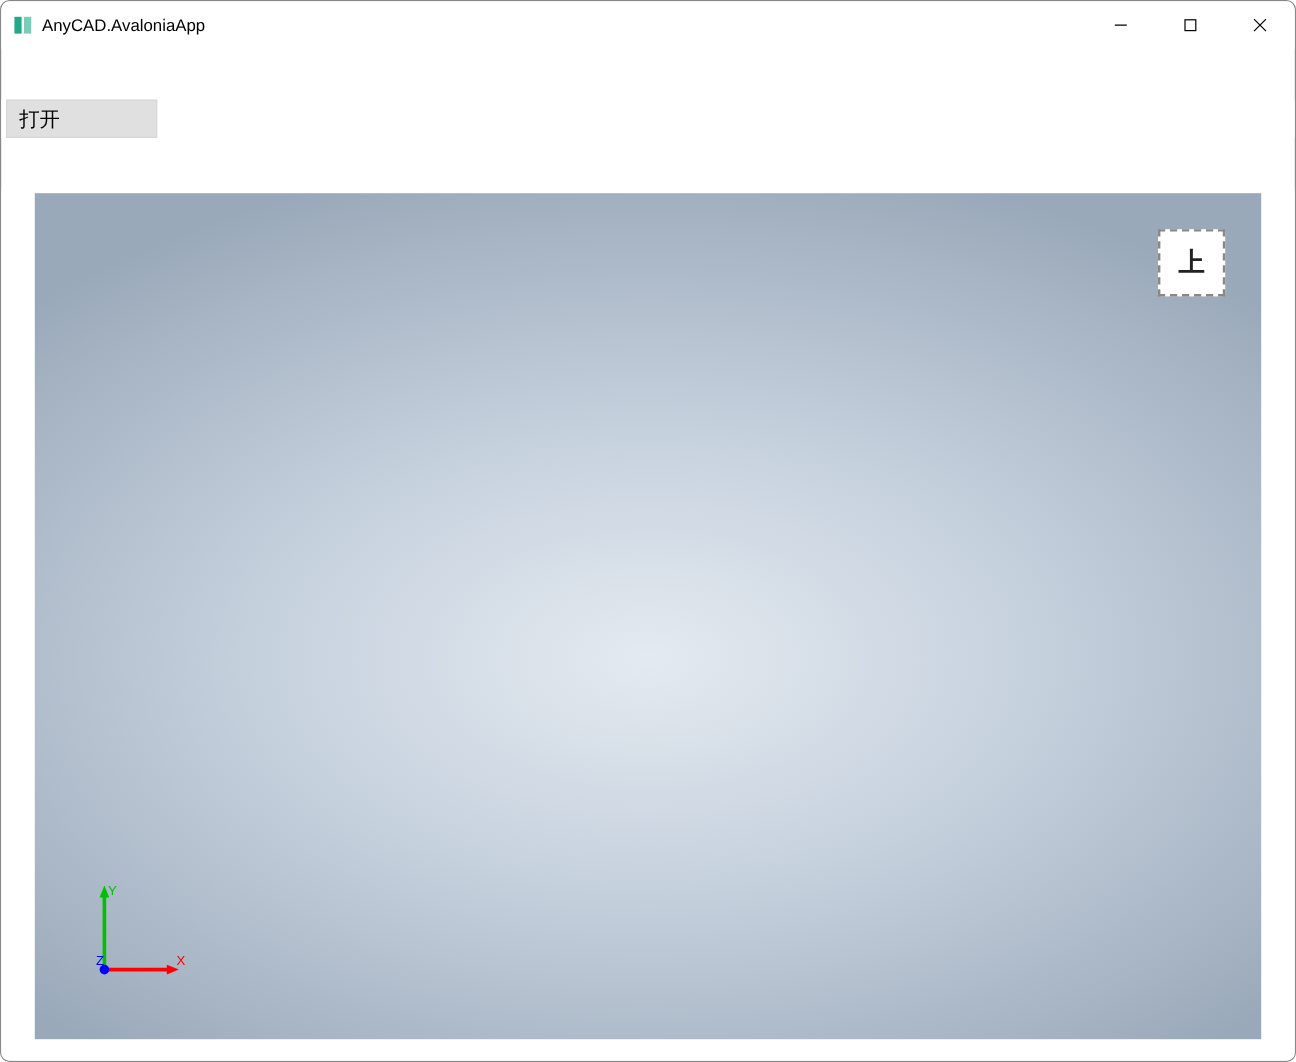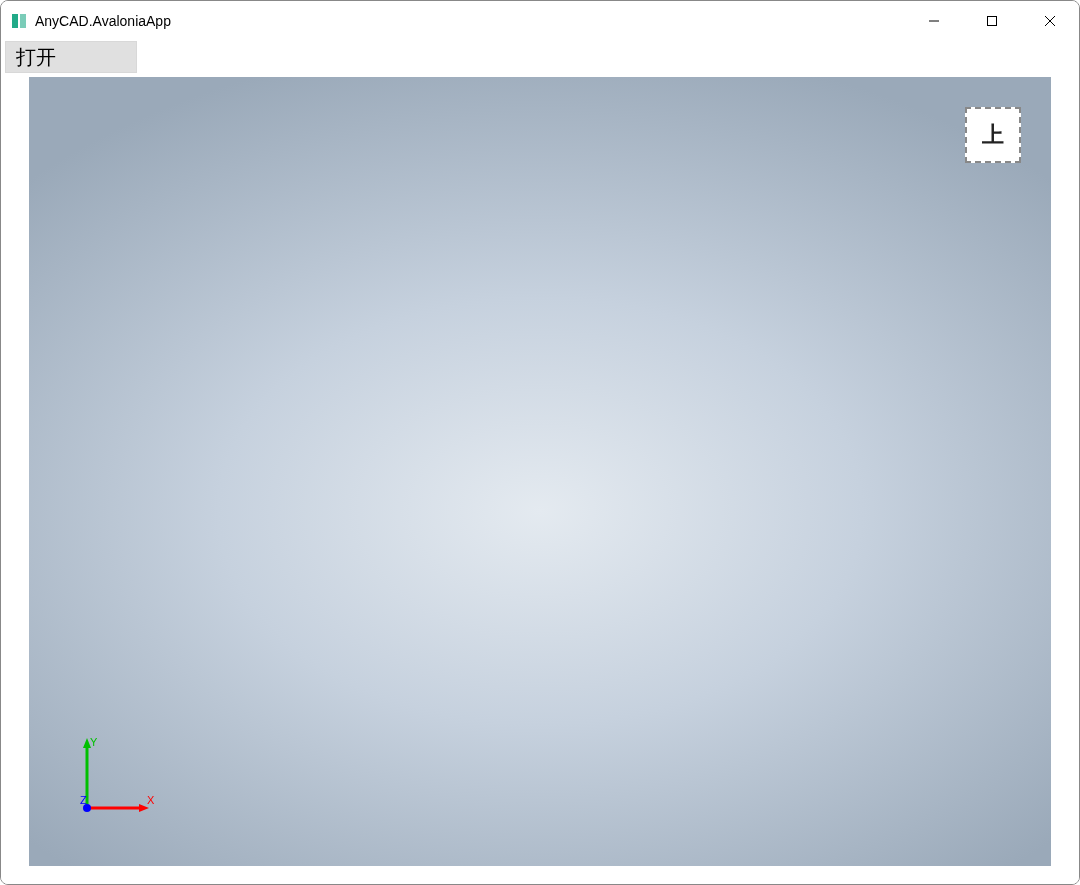--- a/index.html
+++ b/index.html
@@ -12,20 +12,21 @@
     }
     .window {
       width: 1080px;
       height: 885px;
       border: 1px solid #888;
       border-radius: 8px;
       display: flex;
       flex-direction: column;
       background: #fff;
       overflow: hidden;
+      gap: 42px;
     }
     .titlebar {
       height: 40px;
       display: flex;
       align-items: center;
       padding: 0 0 0 10px;
       background: #fff;
       font-size: 14px;
       color: #000;
     }
@@ -55,21 +56,21 @@
     .win-btn svg { stroke: #000; fill: none; }
     .menubar {
       height: 32px;
       background: #fff;
       padding: 0 4px;
       display: flex;
       align-items: stretch;
     }
     .menu-item {
       padding: 0 80px 0 10px;
-      font-size: 20px;
+      font-size: 17px;
       display: flex;
       align-items: center;
       background: #e0e0e0;
       border: 1px solid #d8d8d8;
       color: #000;
     }
     .viewport-wrap {
       flex: 1;
       padding: 4px 28px 18px 28px;
       background: #fff;

